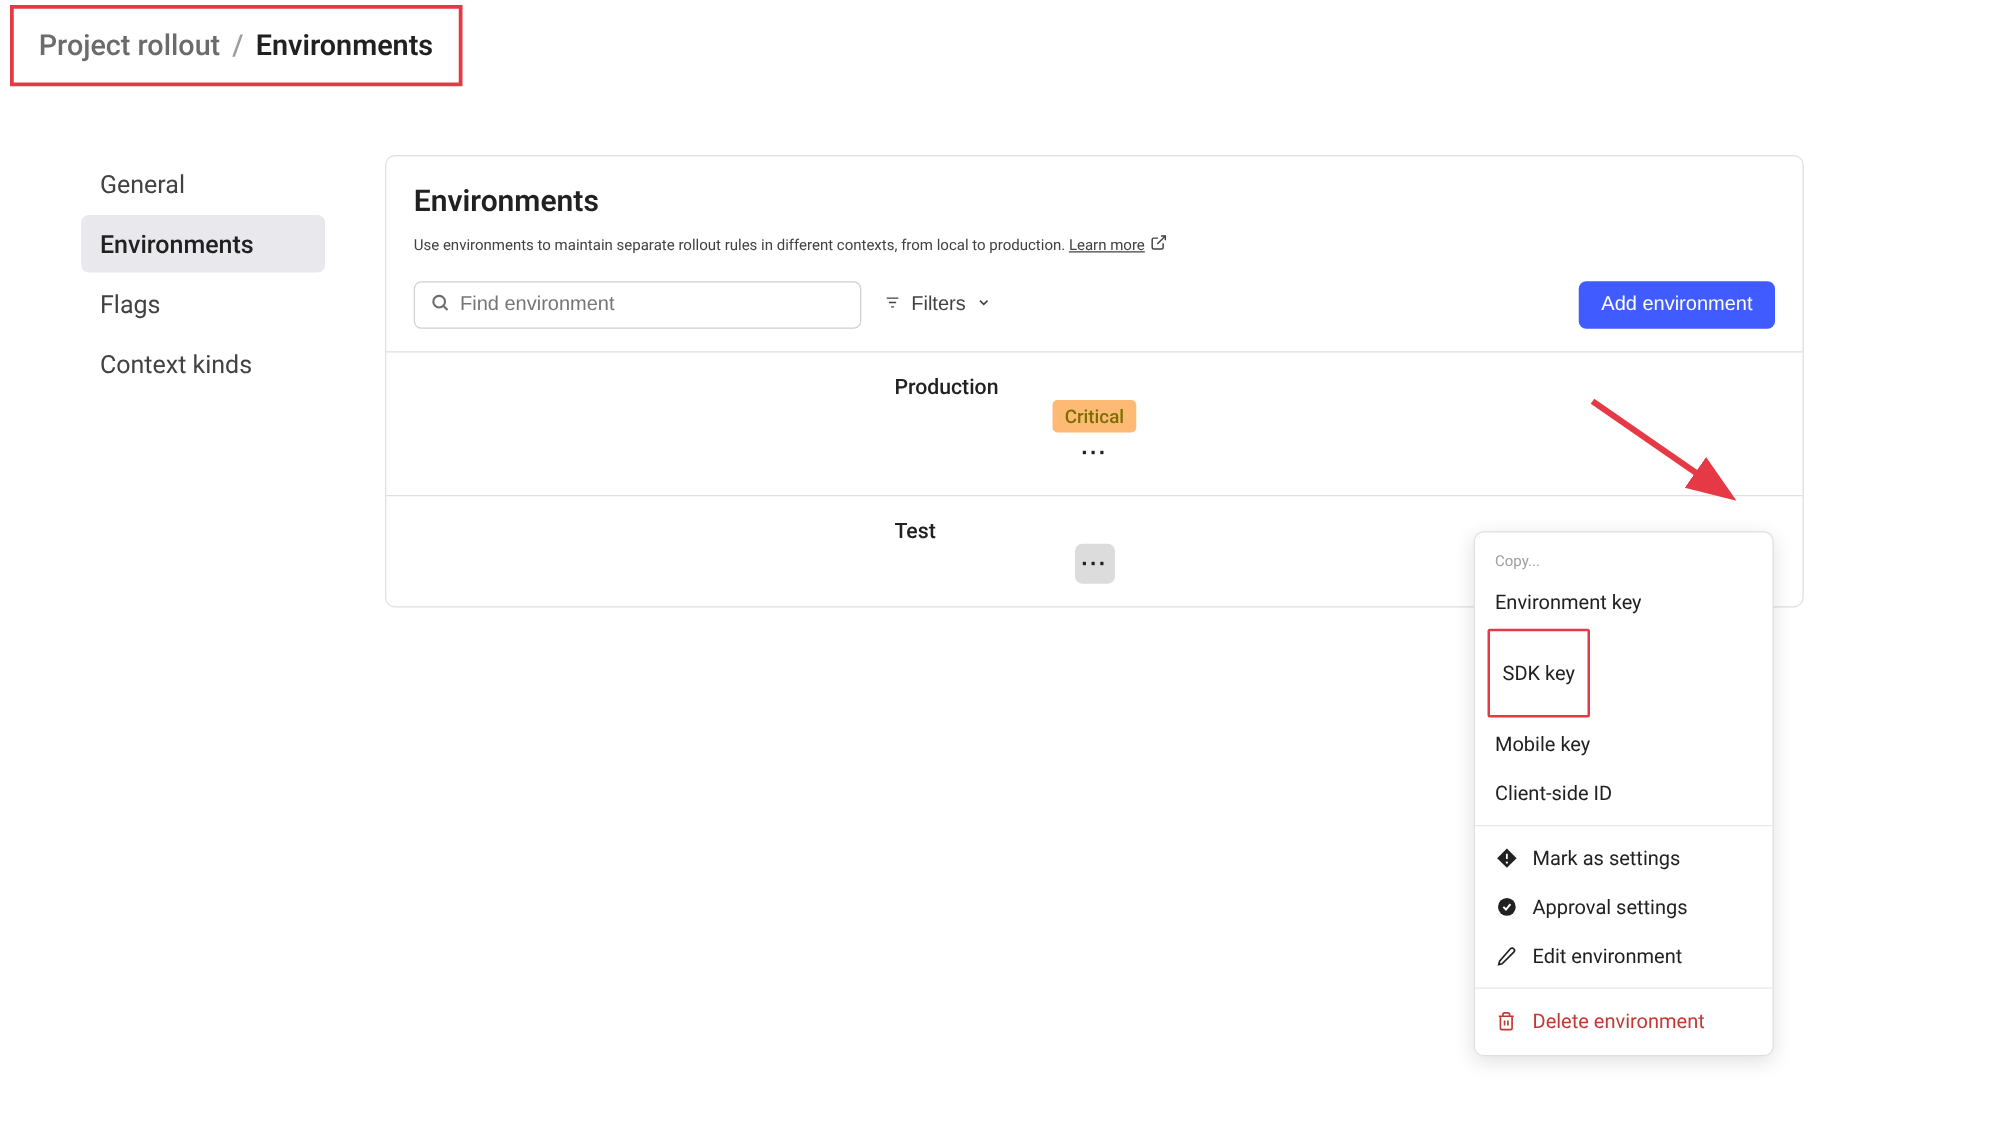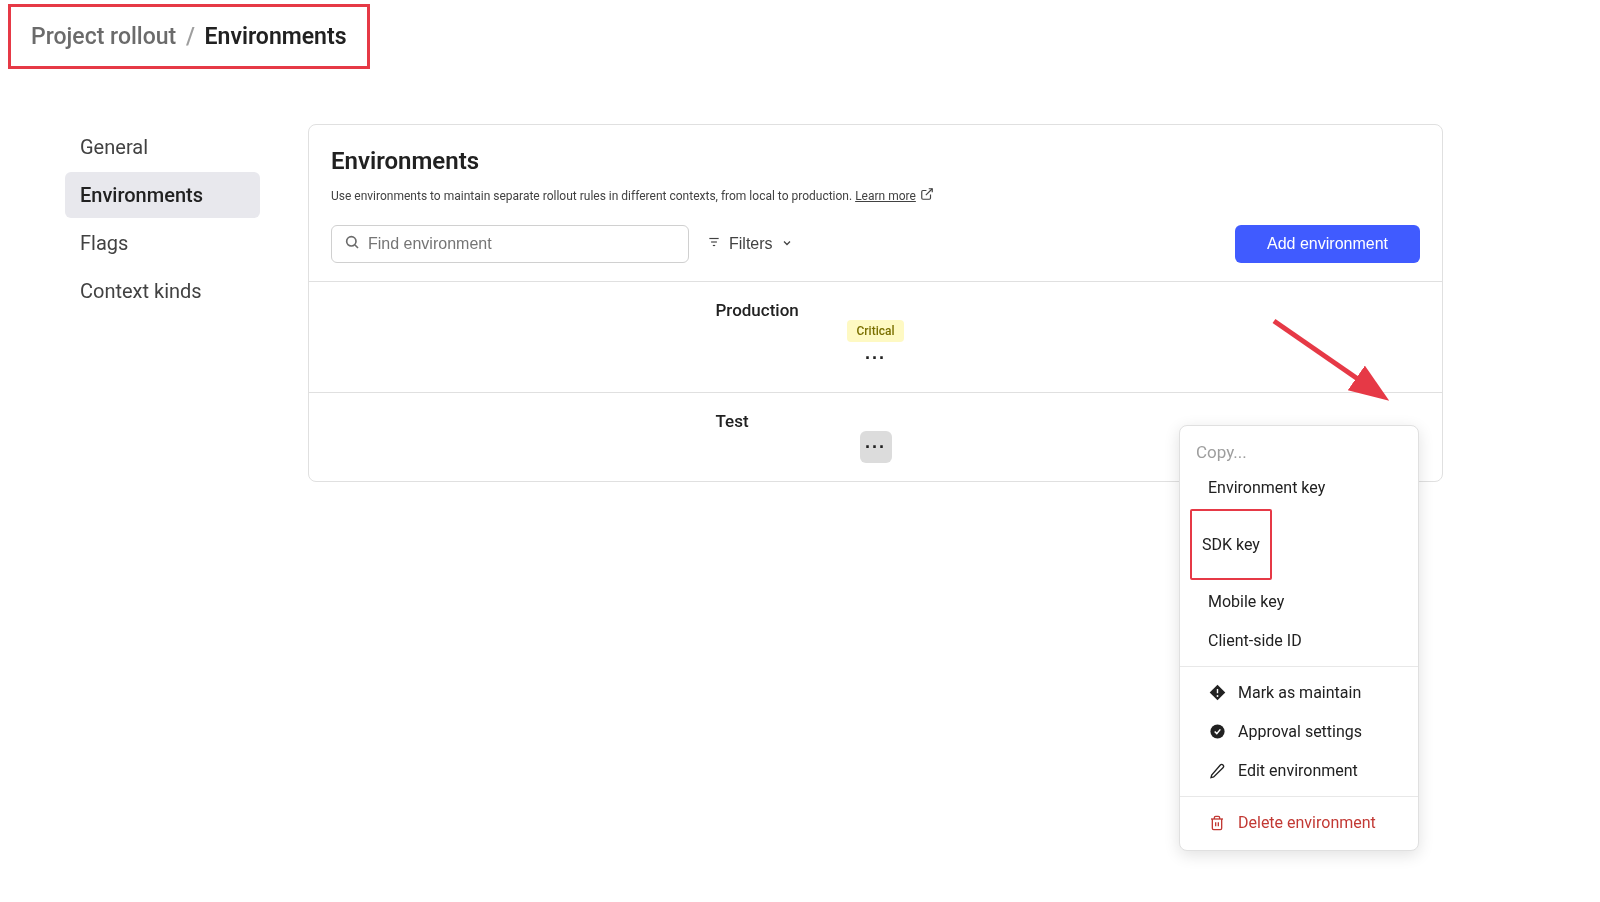--- a/index.html
+++ b/index.html
@@ -124,44 +124,44 @@
       cursor: pointer;
       background: none;
       border: none;
     }
     .spacer { flex: 1; }
     .add-btn {
       background: #405bff;
       color: #fff;
       border: none;
       border-radius: 6px;
-      padding: 10px 32px;
+      padding: 10px 18px;
       font-size: 16px;
       font-weight: 500;
       cursor: pointer;
     }
     .env-row {
       display: flex;
       align-items: center;
       border-top: 1px solid #e0e0e0;
       padding: 18px 22px;
       position: relative;
       flex-direction: column;
     }
     .env-name {
       width: 320px;
       font-size: 17px;
       font-weight: 500;
     }
     .env-badge {
-      background: #fef9c3;
+      background: #fdba74;
       color: #7a6f00;
       padding: 4px 10px;
       border-radius: 4px;
-      font-size: 12px;
+      font-size: 15px;
       font-weight: 500;
     }
     .row-spacer { flex: 1; }
     .more-btn {
       width: 32px;
       height: 32px;
       display: flex;
       align-items: center;
       justify-content: center;
       border-radius: 6px;
@@ -185,25 +185,25 @@
       width: 240px;
       background: #fff;
       border: 1px solid #e0e0e0;
       border-radius: 8px;
       box-shadow: 0 4px 16px rgba(0,0,0,0.12);
       padding: 8px 0;
       z-index: 10;
     }
     .dropdown-label {
       padding: 8px 16px 6px 16px;
-      font-size: 17px;
+      font-size: 12px;
       color: #9e9e9e;
     }
     .dropdown-item {
-      padding: 10px 28px;
+      padding: 10px 16px;
       font-size: 16px;
       color: #212121;
       cursor: pointer;
       display: flex;
       align-items: center;
       gap: 12px;
     }
     .dropdown-item.highlight {
       display: inline-block;
       margin: 2px 10px;
@@ -325,21 +325,21 @@
   <div class="dropdown-item">Client-side ID</div>
   <div class="dropdown-sep"></div>
   <div class="dropdown-item">
     <span class="ico">
       <svg width="17" height="17" viewBox="0 0 24 24" fill="#212121">
           <path d="M12 1 23 12 12 23 1 12z"></path>
           <line x1="12" y1="7" x2="12" y2="13" stroke="#fff" stroke-width="2"></line>
           <circle cx="12" cy="17" r="1.3" fill="#fff"></circle>
         </svg>
     </span>
-    <span>Mark as maintain</span>
+    <span>Mark as settings</span>
   </div>
   <div class="dropdown-item">
     <span class="ico">
       <svg width="17" height="17" viewBox="0 0 24 24" fill="#212121">
           <circle cx="12" cy="12" r="10"></circle>
           <polyline points="8 12 11 15 16 9" fill="none" stroke="#fff" stroke-width="2.2"></polyline>
         </svg>
     </span>
     <span>Approval settings</span>
   </div>

